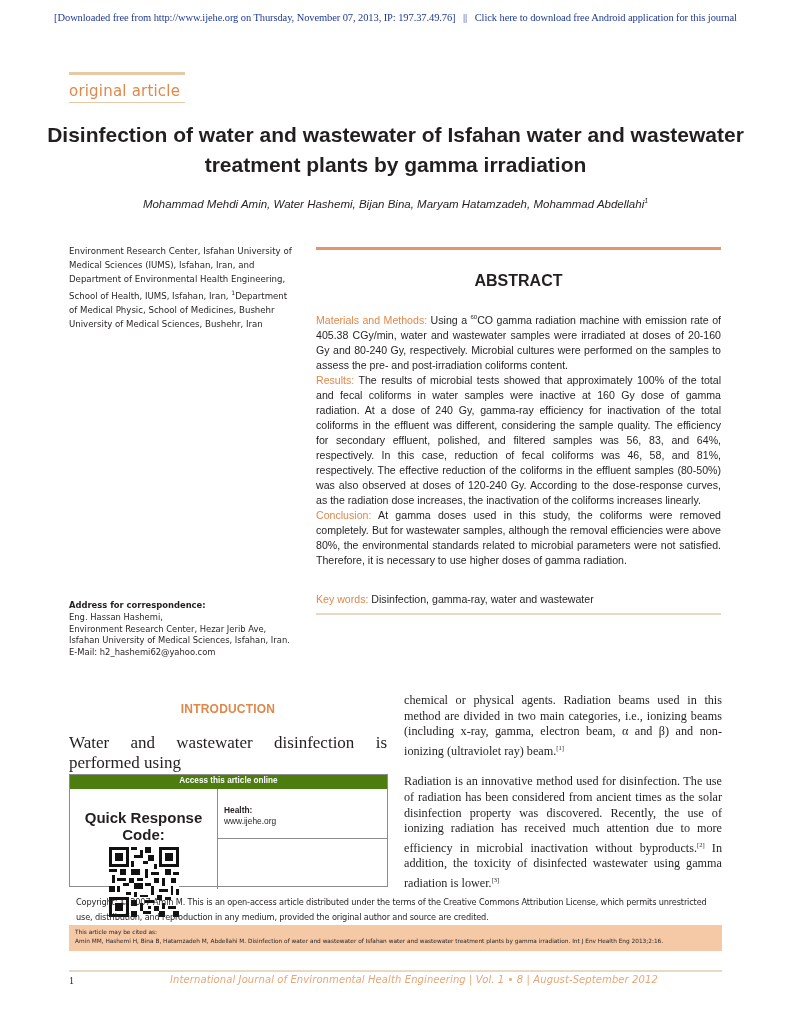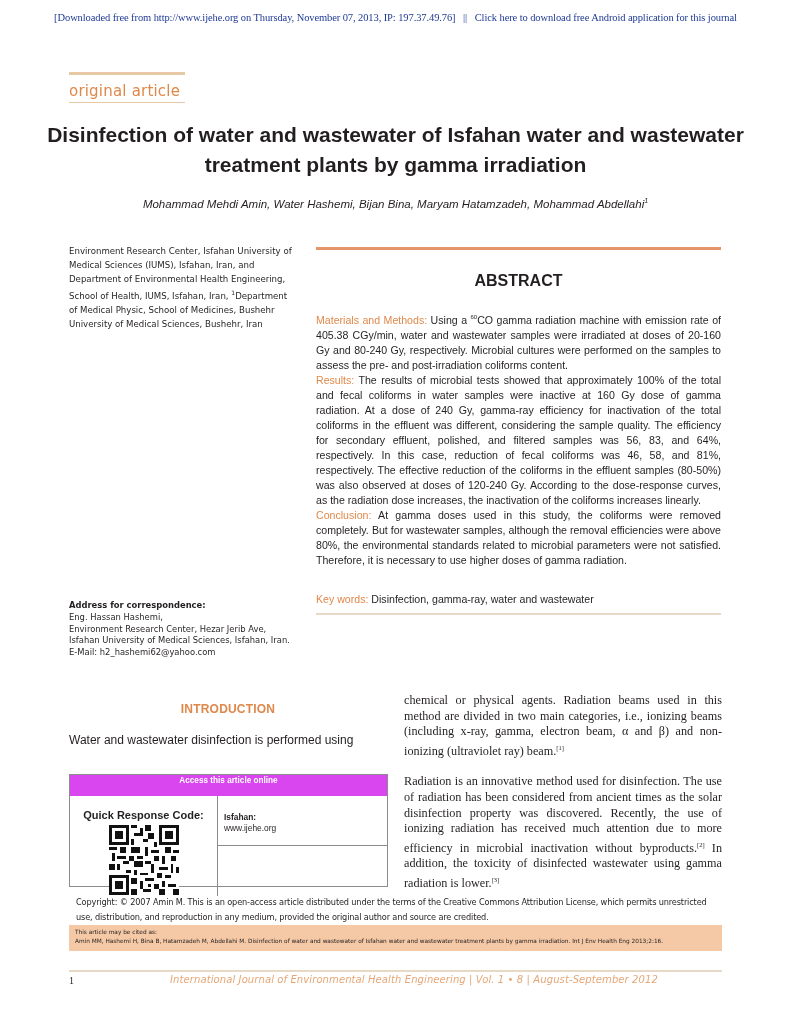--- a/index.html
+++ b/index.html
@@ -56,39 +56,39 @@
   .abstract sup { font-size: 6px; }
   .abstract .kw { margin-top: 24px; }
   .abstract .bottomline { height: 2px; background: #e8d8c6; margin-top: 6px; }
 
   .intro-head {
     position: absolute; top: 702px; left: 69px; width: 318px; text-align: center;
     font-family: "Liberation Sans", sans-serif; font-weight: bold; font-size: 12px; color: #e0884a; letter-spacing: 0.2px;
   }
   .intro-first {
     position: absolute; top: 733px; left: 69px; width: 318px; text-align: justify;
-    font-family: Liberation Sans, sans-serif; font-size: 12px; color: #231f20;
+    font-family: Liberation Serif, serif; font-size: 17px; color: #231f20;
   }
   .intro-right {
     position: absolute; top: 693px; left: 404px; width: 318px;
     font-family: "Liberation Serif", serif; font-size: 12.2px; line-height: 15.6px; color: #231f20; text-align: justify;
   }
   .intro-right sup { font-size: 6.5px; }
   .intro-right p + p { margin-top: 15px; }
 
   .access-box {
     position: absolute; top: 774px; left: 69px; width: 319px; height: 113px;
     border: 1px solid #8c8c8c;
   }
   .access-box .hdr {
-    height: 21px; background: #d946ef; color: #fff; font-size: 8.2px; font-weight: bold; text-align: center; line-height: 11px;
+    height: 14px; background: #4d7c0f; color: #fff; font-size: 8.2px; font-weight: bold; text-align: center; line-height: 11px;
   }
   .access-box .body { display: flex; height: 100px; }
   .access-box .qr-cell { width: 148px; border-right: 1px solid #8c8c8c; text-align: center; }
-  .access-box .qr-label { font-size: 11px; font-weight: bold; margin-top: 13px; }
+  .access-box .qr-label { font-size: 15px; font-weight: bold; margin-top: 20px; }
   .access-box .qr { width: 70px; height: 70px; margin: 4px auto 0 auto; display: block; }
   .access-box .info { flex: 1; display: flex; flex-direction: column; }
   .access-box .info .cell { padding: 8px 0 0 6px; font-size: 8.4px; line-height: 11px; }
   .access-box .info .cell.web { height: 50px; border-bottom: 1px solid #8c8c8c; padding-top: 16px; }
   .access-box .info .cell b { font-weight: bold; display: block; }
 
   .copyright {
     position: absolute; top: 895px; left: 76px; width: 648px;
     font-family: "DejaVu Sans", sans-serif; font-size: 8.2px; line-height: 14.5px; color: #231f20; letter-spacing: -0.15px;
   }
@@ -228,21 +228,21 @@
             <rect x="23" y="23" width="2" height="2"></rect>
           <rect x="8" y="23" width="2" height="2"></rect>
             <rect x="12" y="23" width="3" height="1"></rect>
             <rect x="18" y="23" width="2" height="2"></rect>
             <rect x="14" y="21" width="1" height="1"></rect>
         </g>
       </svg>
     </div>
     <div class="info">
       <div class="cell web">
-        <b>Isfahan:</b>
+        <b>Health:</b>
         <span>www.ijehe.org</span>
       </div>
     </div>
   </div>
 </div>
 
 <div class="copyright">Copyright: © 2007 Amin M. This is an open-access article distributed under the terms of the Creative Commons Attribution License, which permits unrestricted use, distribution, and reproduction in any medium, provided the original author and source are credited.</div>
 
 <div class="cite-box">
   <div>This article may be cited as:</div>

